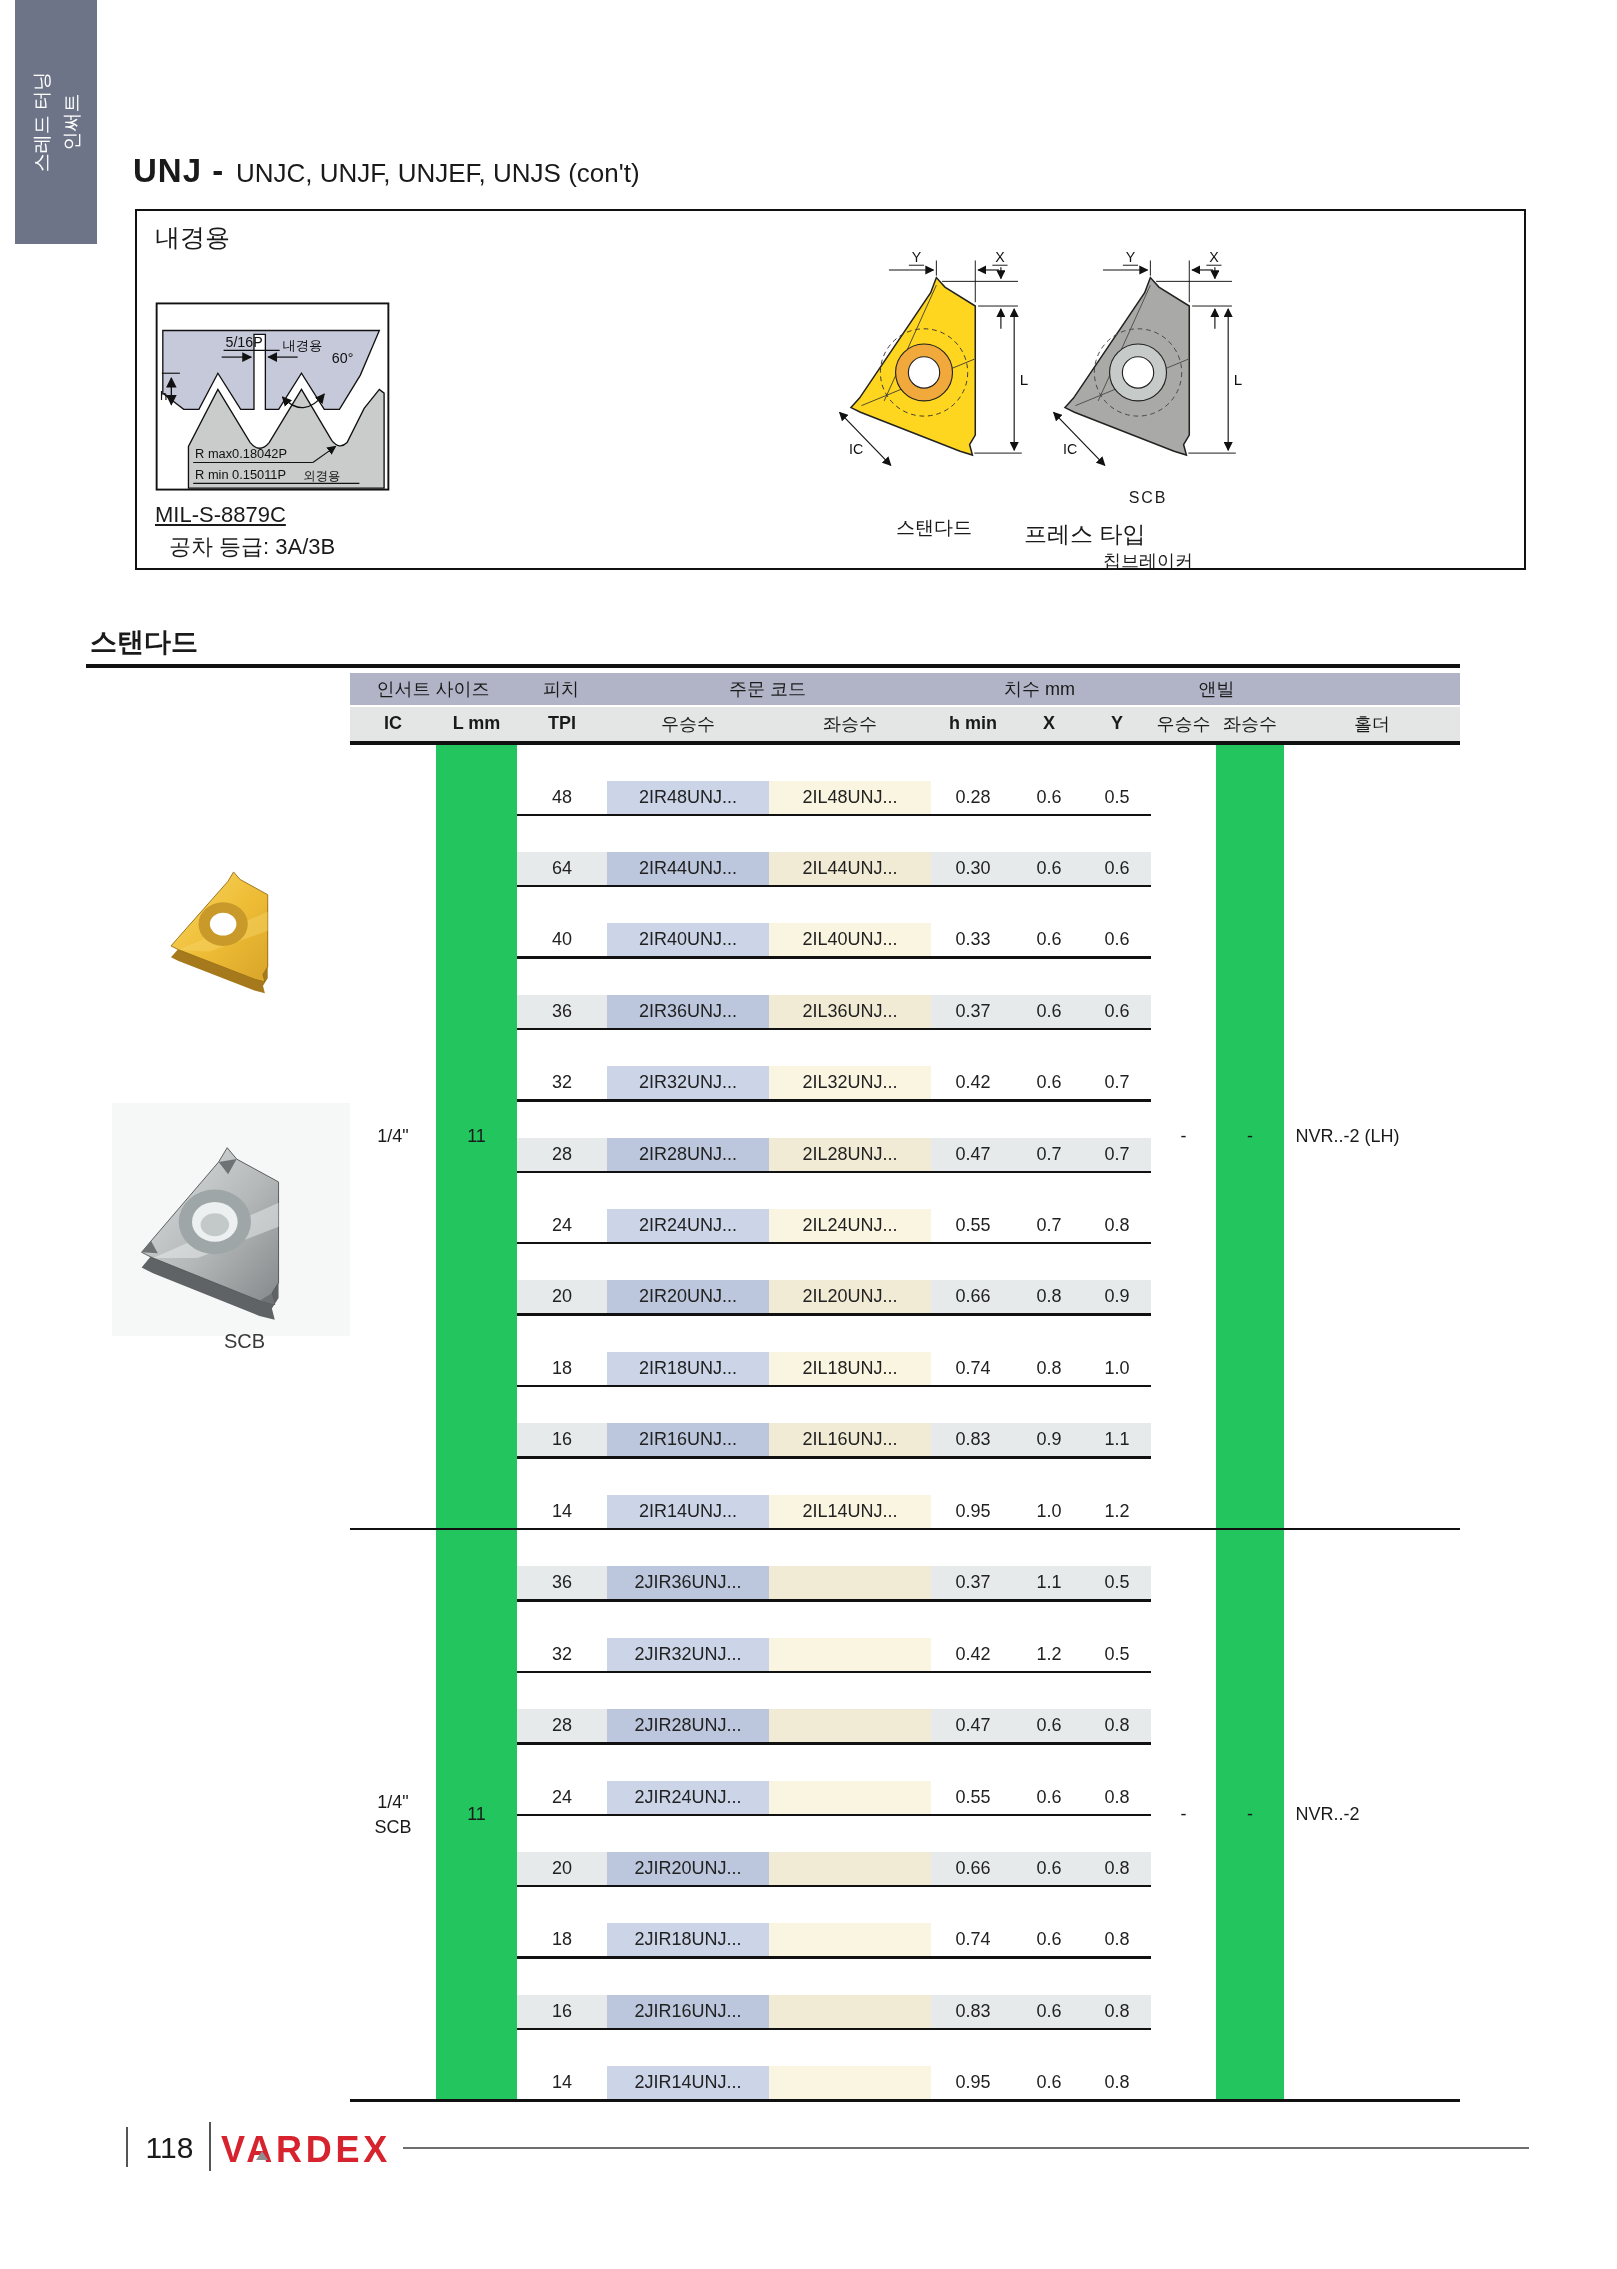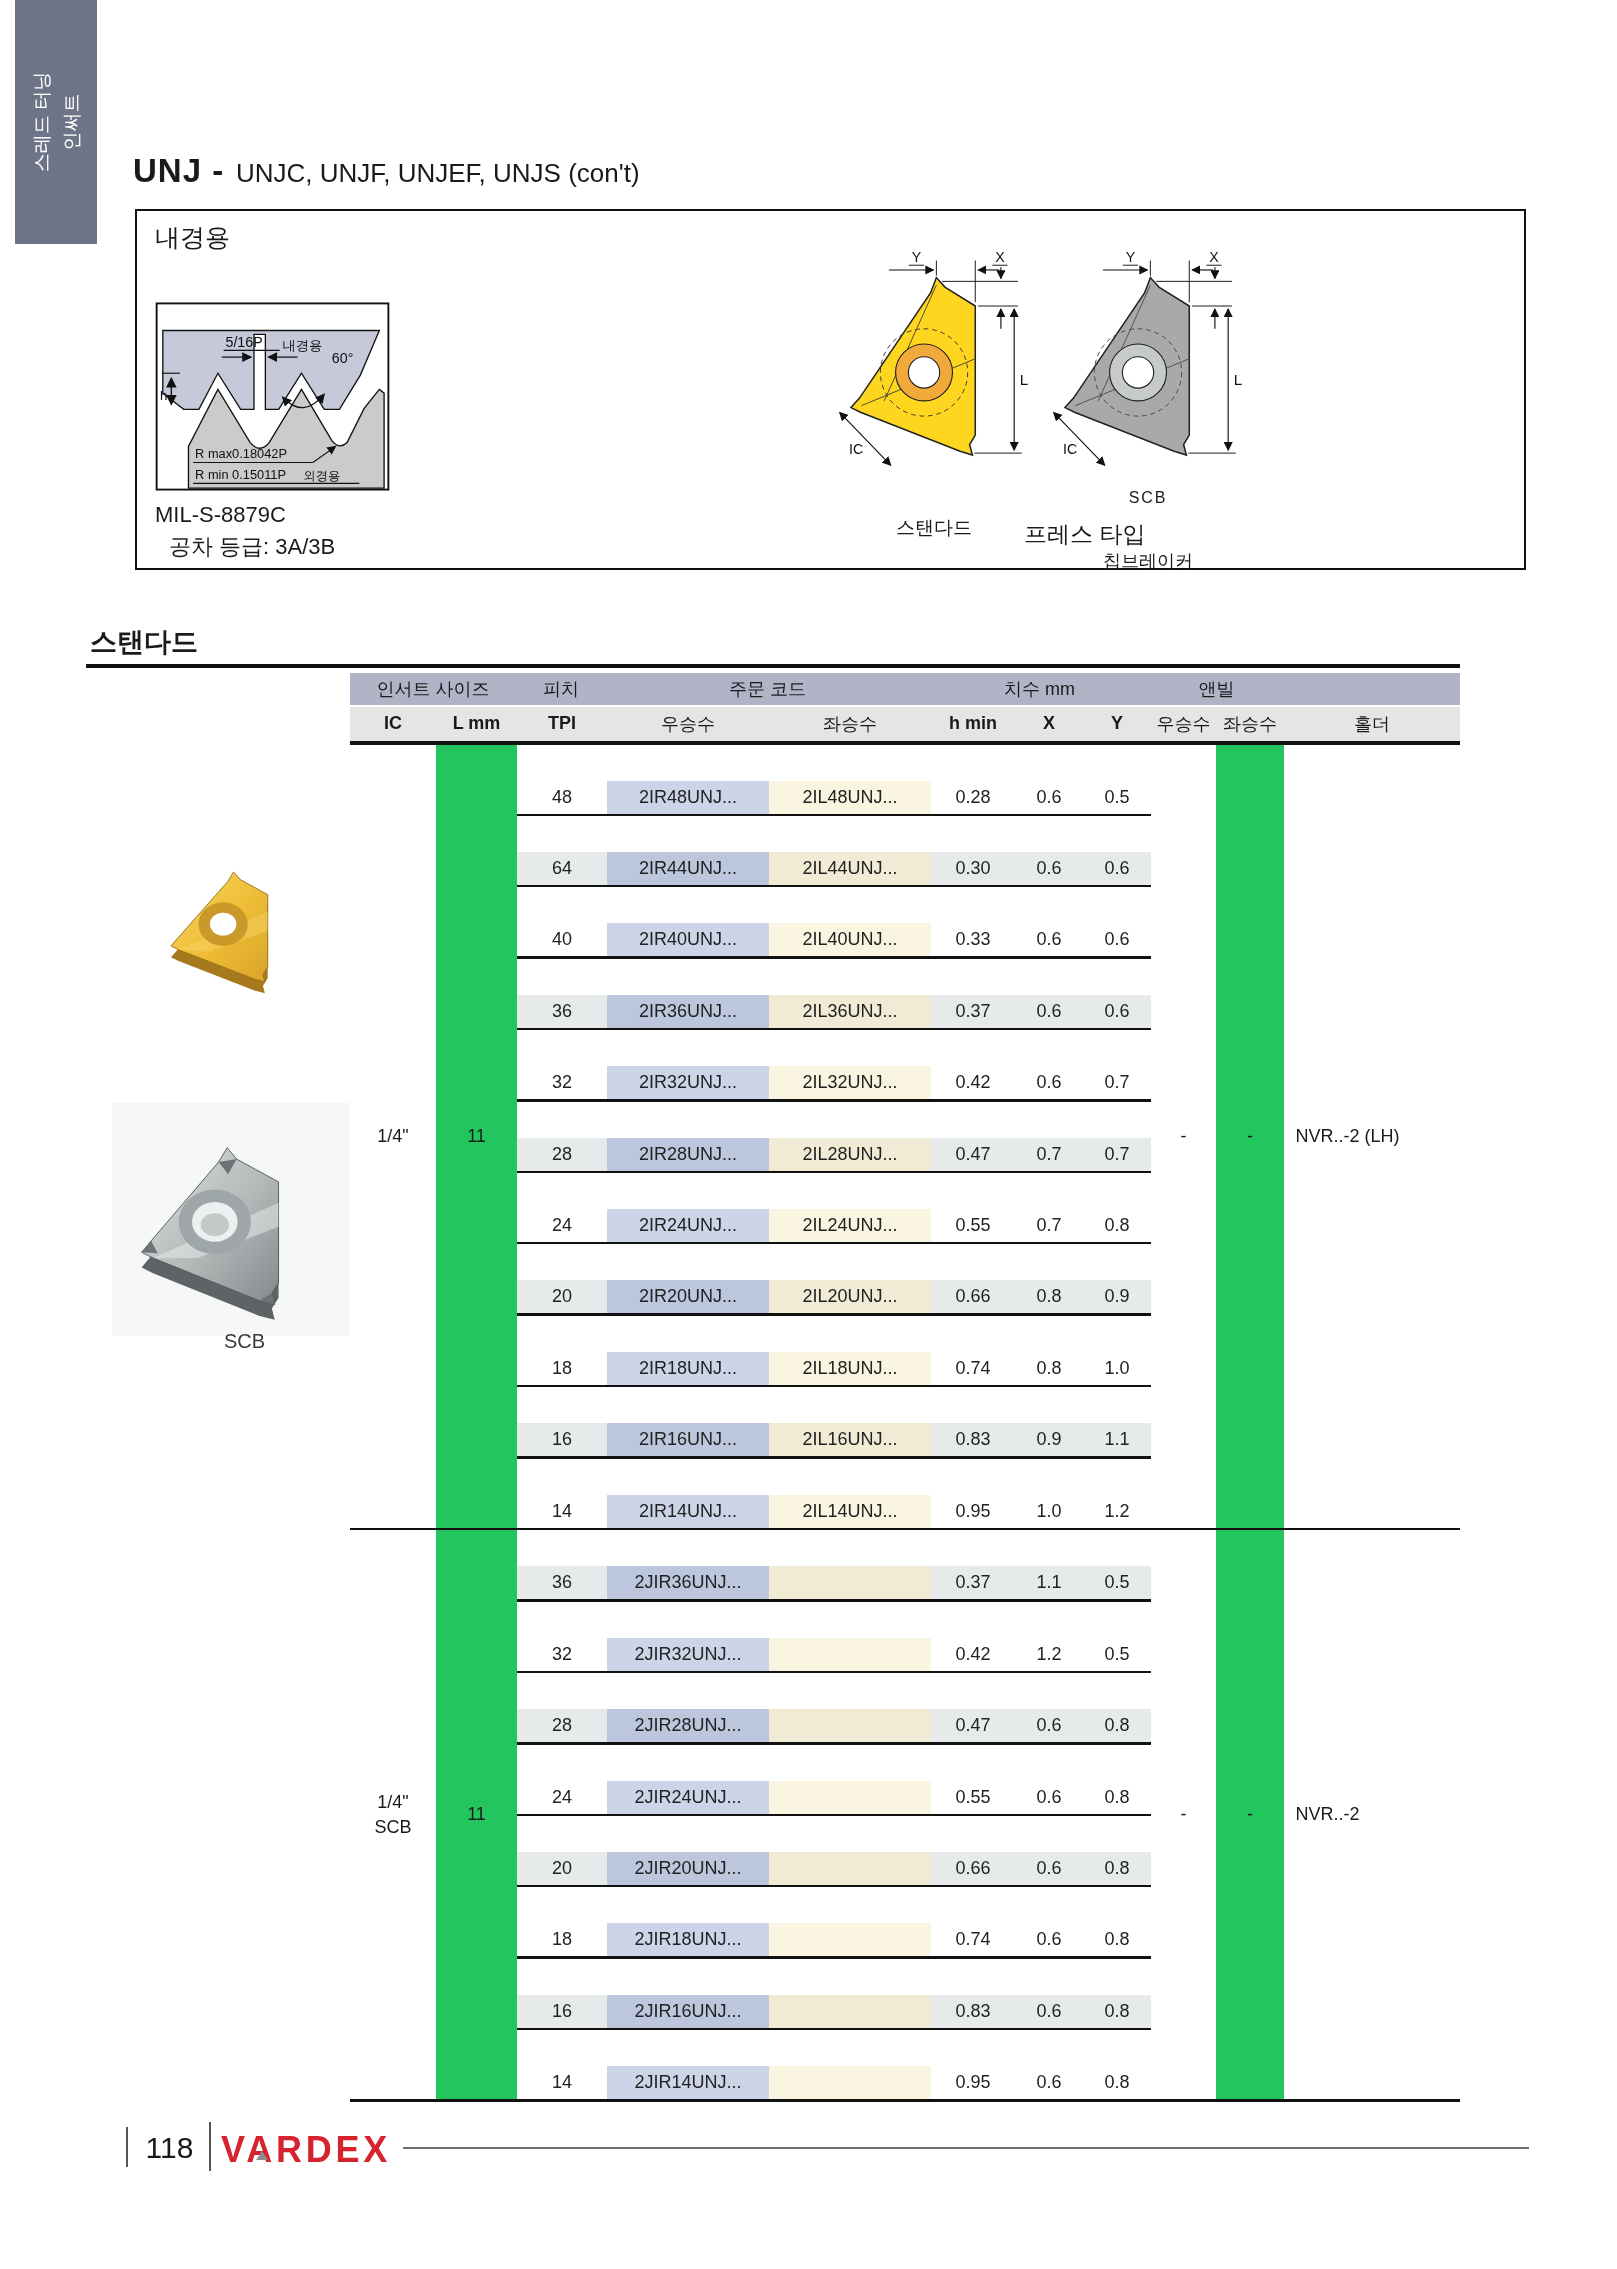--- a/index.html
+++ b/index.html
@@ -13,21 +13,21 @@
              width:219px;text-align:center;color:#fff;font-size:19px;line-height:29.5px;}
 
   
   .title{left:133px;top:152px;white-space:nowrap;}
   .title .t1{font-size:33px;font-weight:bold;letter-spacing:1px;}
   .title .t2{font-size:26px;margin-left:7.6px;}
 
   
   .figbox{left:135px;top:209px;width:1391px;height:361px;border:2.9px solid #111;box-sizing:border-box;}
   .naegyeong{left:155px;top:221px;font-size:25px;}
-  .milspec{left:155px;top:502px;font-size:22px;}
+  .milspec{left:155px;top:502px;font-size:22px;text-decoration:underline;}
   .tol{left:155px;top:532px;font-size:22px;margin-left:14px;}
   .lbl-std{left:832px;top:515px;width:204px;text-align:center;font-size:19px;}
   .lbl-scb1{left:1046px;top:489px;width:204px;text-align:center;font-size:16px;letter-spacing:1.9px;}
   .lbl-scb2{left:1024px;top:519px;width:204px;text-align:left;font-size:23px;}
   .lbl-scb3{left:1046px;top:549px;width:204px;text-align:center;font-size:18px;}
 
   
   .sechead{left:90px;top:624px;font-size:27px;font-weight:bold;}
   .toprule{left:86px;top:664px;width:1374px;height:3.8px;background:#111;}
 

